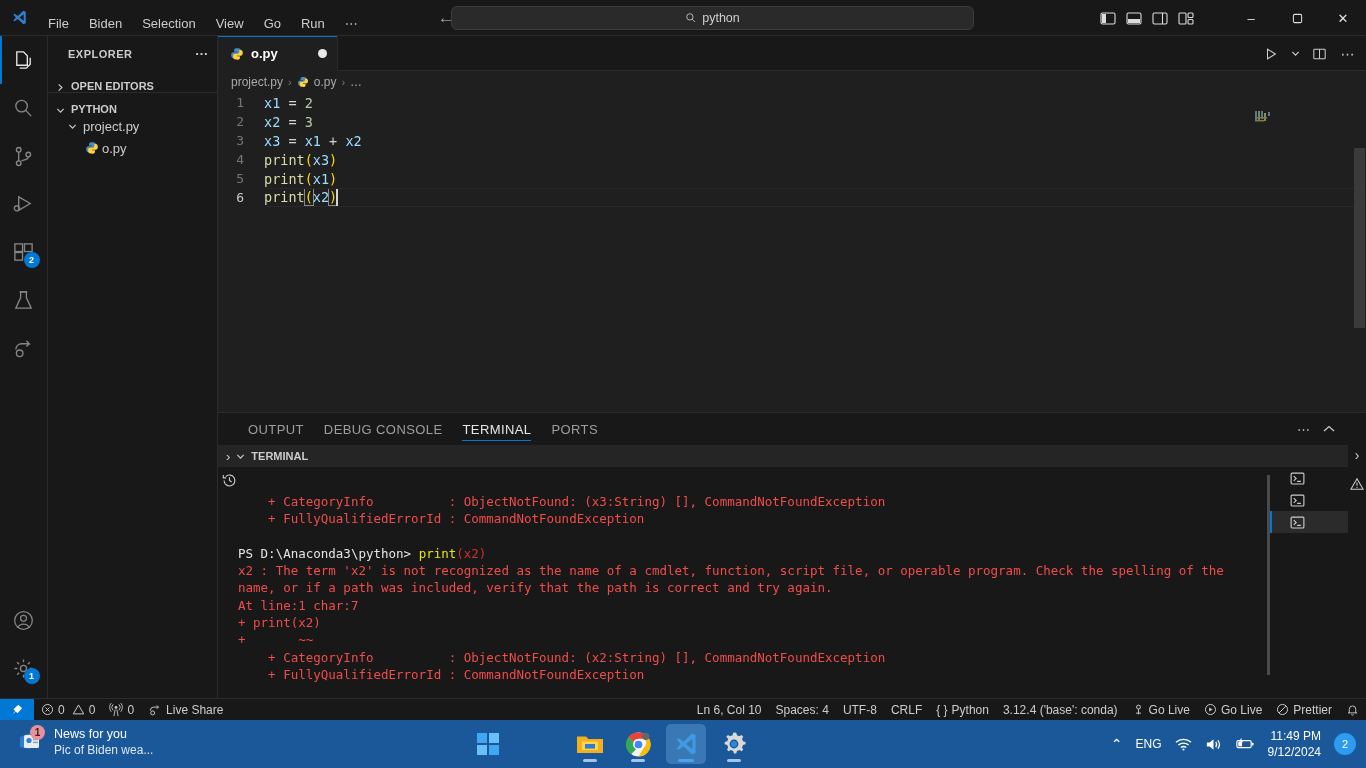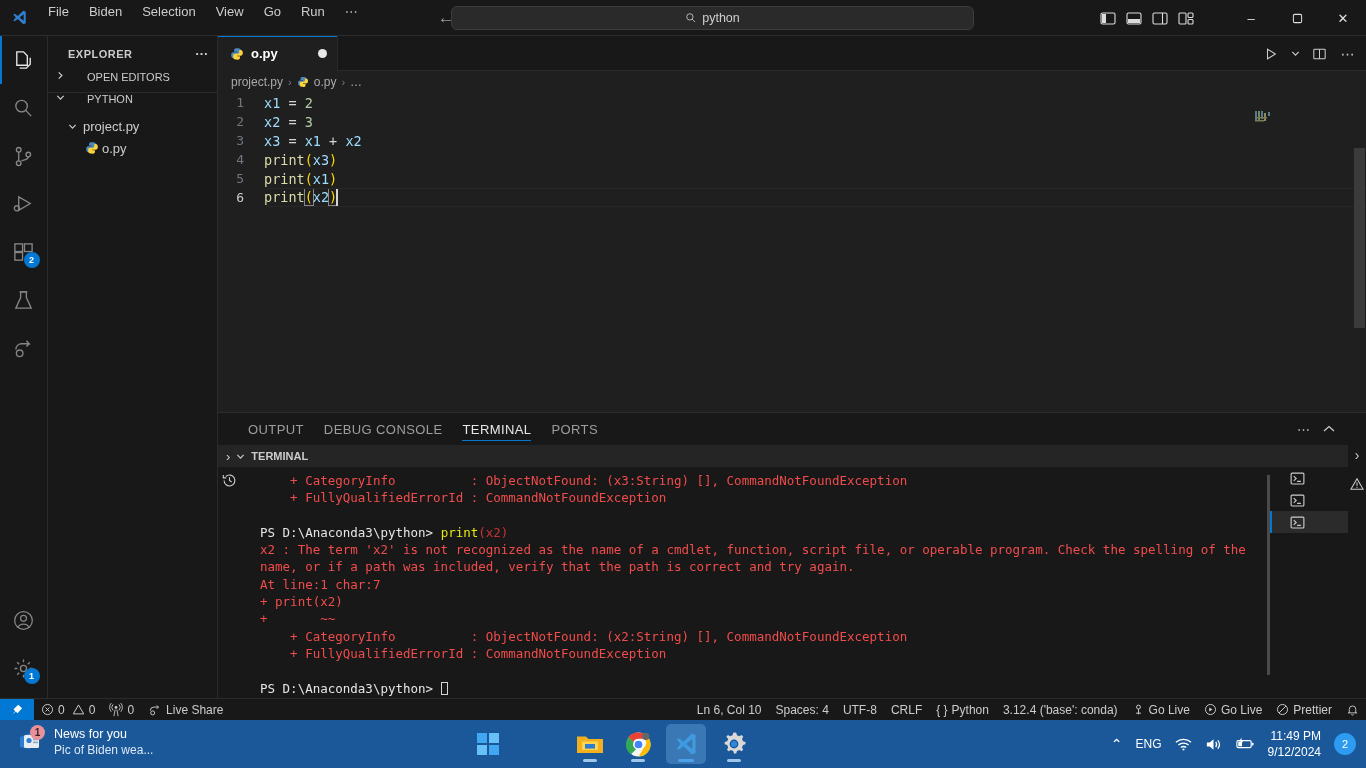--- a/index.html
+++ b/index.html
@@ -12,21 +12,21 @@
   }
   #app { position: relative; width: 1366px; height: 768px; }
 
   
   .titlebar {
     position: absolute; left: 0; top: 0; width: 1366px; height: 36px;
     background: #181818; display: flex; align-items: center;
     border-bottom: 1px solid #2b2b2b;
   }
   .vscode-logo { width: 38px; display: flex; align-items: center; justify-content: center; }
-  .menu { display: flex; align-items: flex-start; height: 36px; }
+  .menu { display: flex; align-items: flex-end; height: 36px; }
   .menu-item {
     font-size: 13px; color: #cccccc; padding: 3px 9px; margin: 0 1px;
     border-radius: 4px; line-height: 18px; cursor: default;
   }
   .nav-arrows { display: flex; align-items: center; margin-left: 70px; gap: 14px; }
   .nav-arrow { color: #9d9d9d; font-size: 17px; line-height: 1; cursor: default; }
   .nav-arrow.fwd { color: #8d7d5e; }
   .searchbox {
     position: absolute; left: 451px; top: 6px; width: 523px; height: 24px;
     background: #2a2a2a; border: 1px solid #3c3c3c; border-radius: 6px;
@@ -70,22 +70,22 @@
     background: #181818; border-right: 1px solid #2b2b2b;
   }
   .sb-title {
     height: 35px; display: flex; align-items: center; justify-content: space-between;
     padding: 0 8px 0 20px;
     font-weight: bold;
   }
   .sb-title span.t { font-size: 11px; color: #cccccc; letter-spacing: .5px; }
   .sb-title span.dots { color: #cccccc; font-size: 13px; letter-spacing: 1px; cursor: pointer; }
   .sb-section {
-    height: 22px; display: flex; align-items: flex-start; gap: 19px; padding-left: 4px;
-    font-size: 11px; font-weight: normal; color: #cccccc; cursor: pointer;
+    height: 22px; display: flex; align-items: flex-end; gap: 3px; padding-left: 4px;
+    font-size: 11px; font-weight: bold; color: #cccccc; cursor: pointer;
   }
   .sb-section.bordered { border-bottom: 1px solid #2b2b2b; }
   .chev { width: 16px; display: inline-flex; align-items: center; justify-content: center; }
   .tree-row {
     height: 22px; display: flex; align-items: center; font-size: 13px;
     color: #cccccc; cursor: pointer; gap: 3px;
   }
 
   
   .editor-area { position: absolute; left: 218px; top: 36px; width: 1148px; height: 662px; background: #1f1f1f; }
@@ -144,21 +144,21 @@
   .panel-actions { position: absolute; right: 8px; top: 0; height: 32px; display: flex; align-items: center; gap: 12px; }
   .pa-btn { color:#cccccc; font-size:13px; cursor:pointer; display:flex; align-items:center; }
 
   .term-header {
     height: 22px; background: #252525; display: flex; align-items: center; gap: 6px;
     padding-left: 8px; font-size: 11px; font-weight: bold; color: #cccccc;
   }
   .term-header .caretgt { color: #cccccc; font-weight: normal; font-size: 13px; }
   .term-header-right { margin-left:auto; padding-right:6px; color:#cccccc; font-size:13px; }
 
-  .term-body { position: relative; height: 232px; background: #181818; display: flex; }
+  .term-body { position: relative; height: 232px; background: #181818; display: flex; flex-direction: column; }
   .term-gutter { width: 22px; padding-top: 6px; display: flex; flex-direction: column; align-items: center; }
   .term-text {
     flex: 1; padding: 5px 0 0 20px; font-family: "DejaVu Sans Mono", monospace;
     font-size: 12.5px; line-height: 17.3px; white-space: pre; overflow: hidden;
   }
   .t-err { color: #f14c4c; }
   .t-white { color: #e5e5e5; }
   .t-yellow { color: #e5e510; }
   .t-orange { color: #cd3131; }
   .term-cursor { display:inline-block; width:7px; height:13px; border:1px solid #d4d4d4; vertical-align:-2px; }

